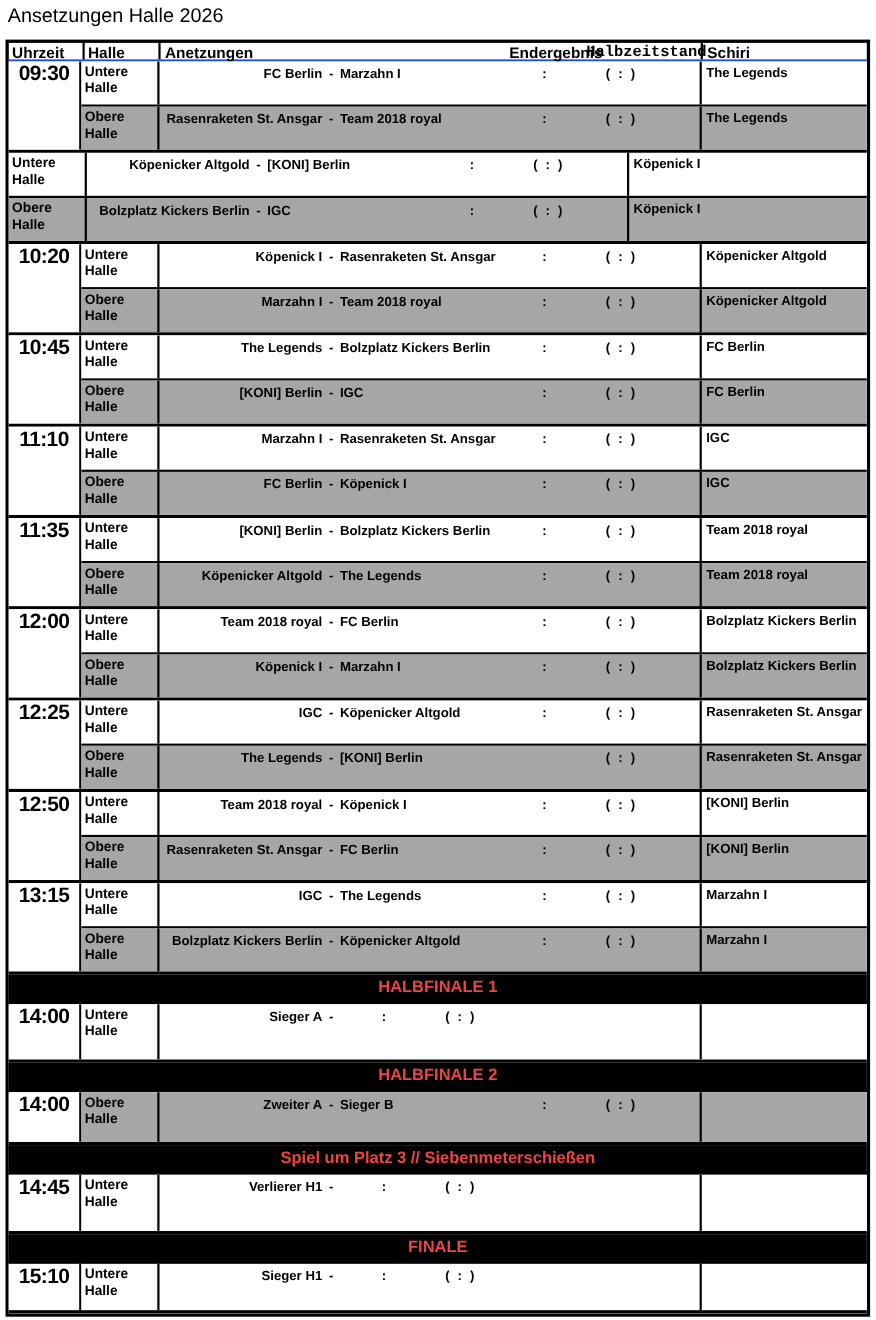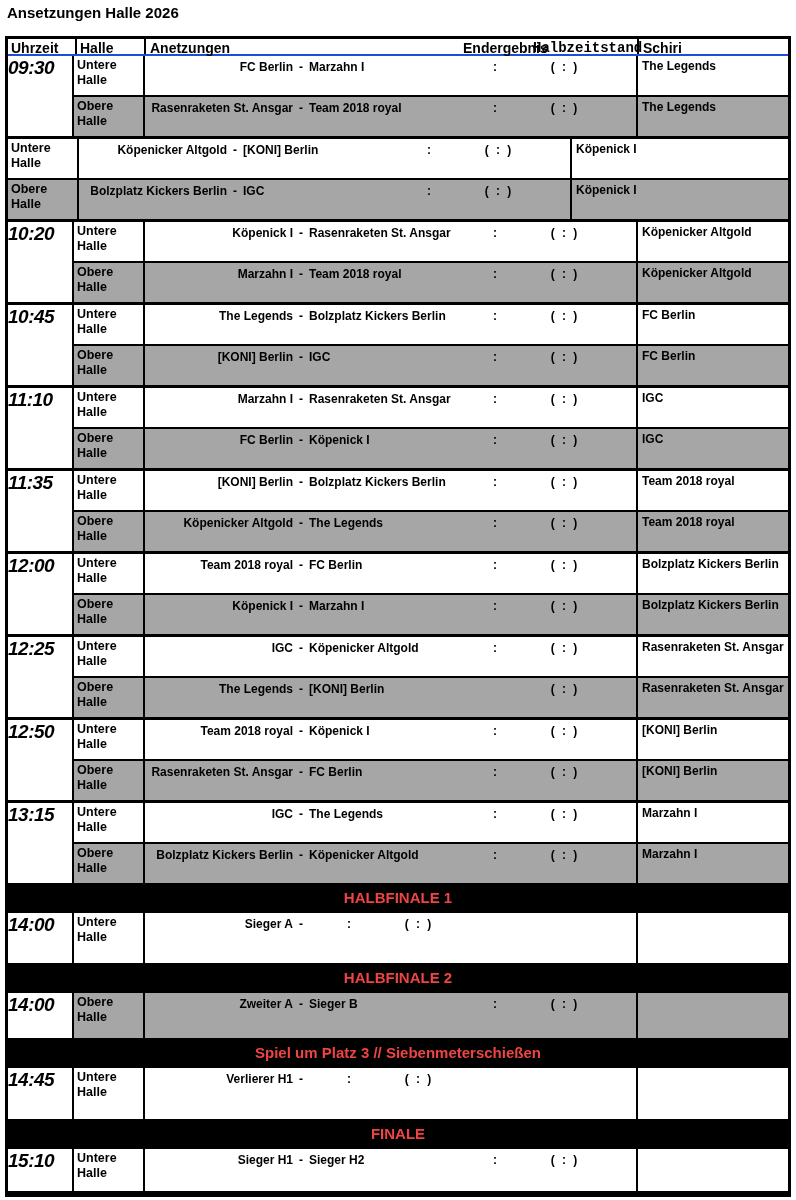--- a/index.html
+++ b/index.html
@@ -1,35 +1,35 @@
 <!DOCTYPE html>
 <html><head>
 <meta charset="utf-8">
 <style>
   * { margin:0; padding:0; box-sizing:content-box; }
   html,body { width:796px; height:1200px; background:#ffffff; overflow:hidden;
               font-family:"Liberation Sans", sans-serif; color:#000; }
-  .title { position:absolute; left:7px; top:4px; font-size:15px; font-weight:bold; }
+  .title { position:absolute; left:7px; top:4px; font-size:18px; font-weight:normal; }
   .table { position:absolute; left:5px; top:36px; width:780px; border:3px solid #000; background:#fff; }
 
   
   .header-row { display:flex; height:15px; border-bottom:2px solid #1d4ed8;
                 font-size:14px; font-weight:bold; }
   .h-uhrzeit { width:64px; border-right:2px solid #000; padding:1px 0 0 3px; }
   .h-halle   { width:64px; border-right:2px solid #000; padding:1px 0 0 3px; }
   .h-match   { width:491px; border-right:2px solid #000; position:relative; }
   .h-anetz   { position:absolute; left:4px; top:1px; }
   .h-ender   { position:absolute; left:317px; width:70px; top:1px; text-align:center; }
   .h-halb    { position:absolute; left:387px; width:84px; top:1px; text-align:center;font-family:Liberation Mono, monospace; }
   .h-schiri  { flex:1; padding:1px 0 0 4px; }
 
   
   .block { display:flex; border-bottom:3px solid #000; background:#fff; }
   .time-cell { width:64px; border-right:2px solid #000; font-size:19px; font-weight:bold;
-               text-align:left; padding-top:1px; letter-spacing:-0.5px; background:#fff;font-style:italic; }
+               text-align:center; padding-top:1px; letter-spacing:-0.5px; background:#fff; }
   .rows { flex:1; display:flex; flex-direction:column; }
   .mrow { display:flex; height:39px; background:#fff; }
   .mrow.first { border-bottom:2px solid #000; }
   .mrow.gray { background:#a6a6a6; }
   .hall-cell { width:64px; border-right:2px solid #000; font-size:12.5px; font-weight:bold;
                padding:2px 2px 3px 3px; display:flex; flex-direction:column;
                justify-content:flex-start; line-height:15px; }
   .match-cell { width:491px; border-right:2px solid #000; display:flex;
                 font-size:12px; font-weight:bold; padding-top:4px; }
   .team-a { width:148px; display:flex; overflow:visible; }
@@ -501,21 +501,20 @@
           <div class="mrow" style="height: 42px;">
             <div class="hall-cell">
               <span>Untere</span>
               <span>Halle</span>
             </div>
             <div class="match-cell">
               <div class="team-a">
                 <span>Sieger H1</span>
               </div>
               <div class="sep">-</div>
-              <div class="team-b">Sieger H2</div>
               <div class="final">:</div>
               <div class="half">( : )</div>
             </div>
             <div class="schiri-cell"></div>
           </div>
         </div>
       </div>
     </div>
 </div>
 

